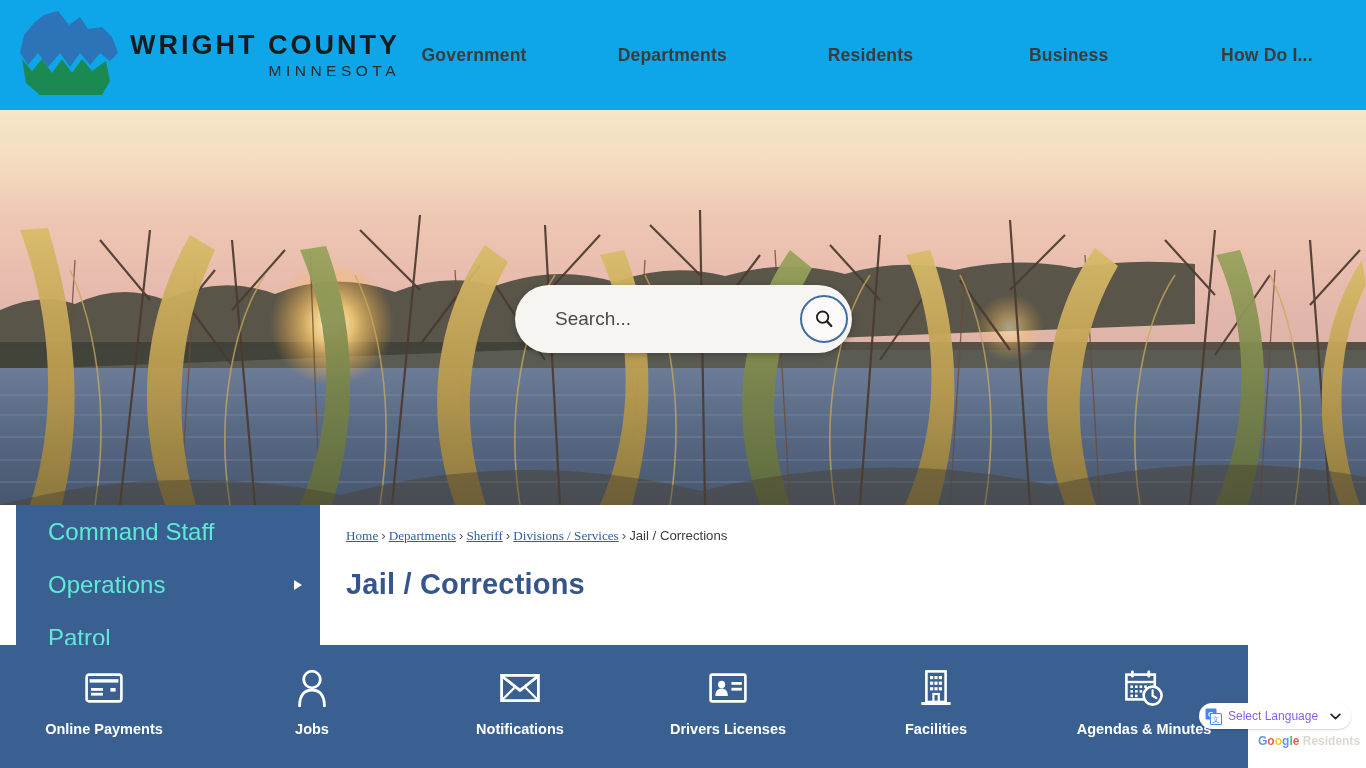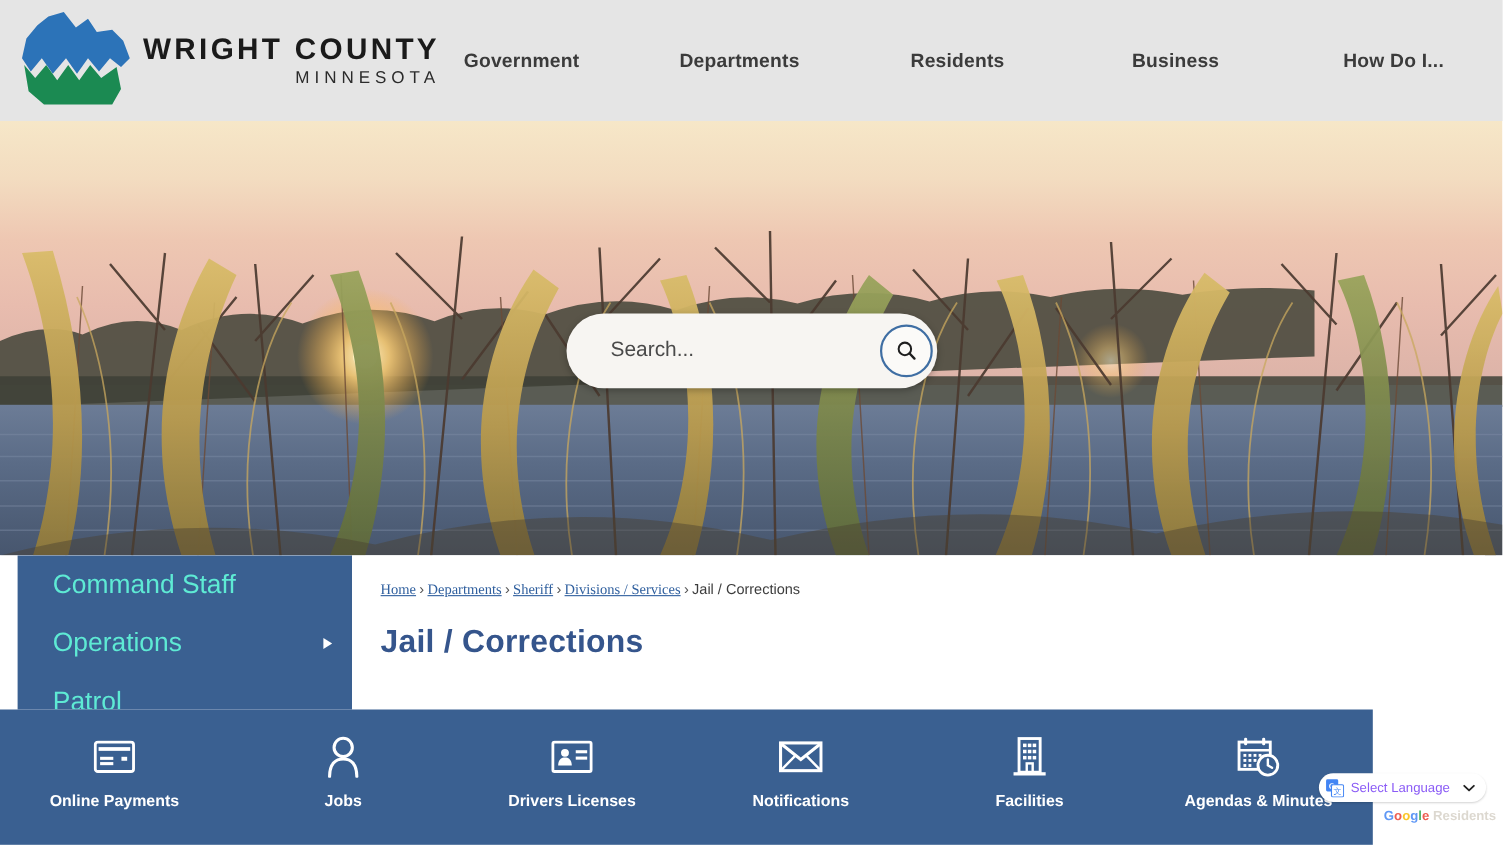--- a/index.html
+++ b/index.html
@@ -6,21 +6,21 @@
   html, body {
     width: 1366px; height: 768px;
     font-family: "Liberation Sans", sans-serif;
     overflow: hidden; background: #ffffff;
   }
 
   
   .header {
     position: absolute; top: 0; left: 0;
     width: 1366px; height: 110px;
-    background: #e5e5e5;
+    background: #0ea5e9;
     display: flex; align-items: center;
     z-index: 40;
   }
   .logo-wrap {
     width: 375px; height: 110px;
     display: flex; align-items: center; padding-left: 14px;
   }
   .logo-mark { width: 108px; height: 92px; flex: none; }
   .logo-text { margin-left: 8px; line-height: 1; }
   .logo-title {
@@ -339,40 +339,40 @@
       <svg width="32" height="38" viewBox="0 0 32 38">
         <circle cx="16" cy="10.5" r="8.3" fill="none" stroke="#fff" stroke-width="2.8"></circle>
         <path d="M3.6 37 C3.6 25 9.4 21 16 21 C22.6 21 28.4 25 28.4 37" fill="none" stroke="#fff" stroke-width="2.8" stroke-linecap="round"></path>
       </svg>
     </span>
     <span class="foot-label">Jobs</span>
   </div>
 
   <div class="foot-item">
     <span class="foot-icon">
+      <svg width="40" height="30" viewBox="0 0 40 30">
+        <rect x="1.6" y="2.4" width="36.8" height="25.2" fill="none" stroke="#fff" stroke-width="2.8"></rect>
+        <path d="M2.6 3.6 L20 17.4 L37.4 3.6" fill="none" stroke="#fff" stroke-width="2.8"></path>
+        <path d="M2.6 26.6 L14.6 14.4 M37.4 26.6 L25.4 14.4" fill="none" stroke="#fff" stroke-width="2.2"></path>
+      </svg>
+    </span>
+    <span class="foot-label">Notifications</span>
+  </div>
+
+  <div class="foot-item">
+    <span class="foot-icon">
       <svg width="38" height="30" viewBox="0 0 38 30">
         <rect x="1.6" y="1.6" width="34.8" height="26.8" rx="1.6" fill="none" stroke="#fff" stroke-width="2.6"></rect>
         <circle cx="12.6" cy="11.4" r="3.6" fill="#fff"></circle>
         <path d="M6.4 23 C6.4 17.6 9.2 15.6 12.6 15.6 C16 15.6 18.8 17.6 18.8 23 Z" fill="#fff"></path>
         <rect x="22.4" y="9" width="10.4" height="2.8" fill="#fff"></rect>
         <rect x="22.4" y="14.8" width="10.4" height="2.8" fill="#fff"></rect>
       </svg>
     </span>
     <span class="foot-label">Drivers Licenses</span>
-  </div>
-
-  <div class="foot-item">
-    <span class="foot-icon">
-      <svg width="40" height="30" viewBox="0 0 40 30">
-        <rect x="1.6" y="2.4" width="36.8" height="25.2" fill="none" stroke="#fff" stroke-width="2.8"></rect>
-        <path d="M2.6 3.6 L20 17.4 L37.4 3.6" fill="none" stroke="#fff" stroke-width="2.8"></path>
-        <path d="M2.6 26.6 L14.6 14.4 M37.4 26.6 L25.4 14.4" fill="none" stroke="#fff" stroke-width="2.2"></path>
-      </svg>
-    </span>
-    <span class="foot-label">Notifications</span>
   </div>
 
   <div class="foot-item">
     <span class="foot-icon">
       <svg width="34" height="38" viewBox="0 0 34 38">
         <rect x="7.4" y="2.4" width="19.2" height="30.6" fill="none" stroke="#fff" stroke-width="2.6"></rect>
         <rect x="2.4" y="33" width="29.2" height="3" fill="#fff"></rect>
         <g fill="#fff">
           <rect x="11" y="7" width="3.2" height="3.2"></rect>
             <rect x="15.4" y="7" width="3.2" height="3.2"></rect>

